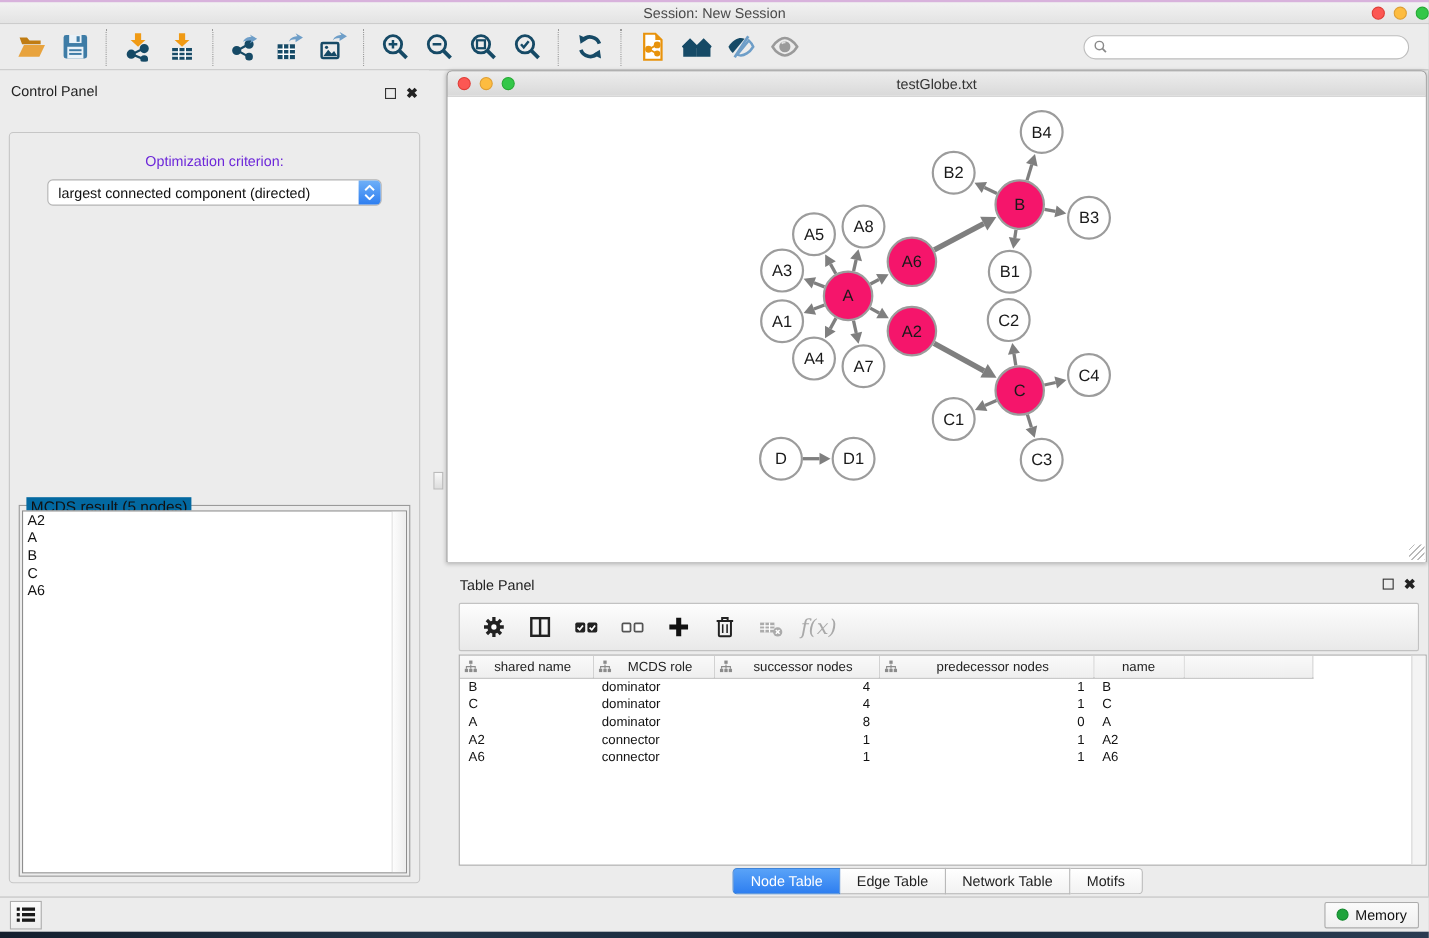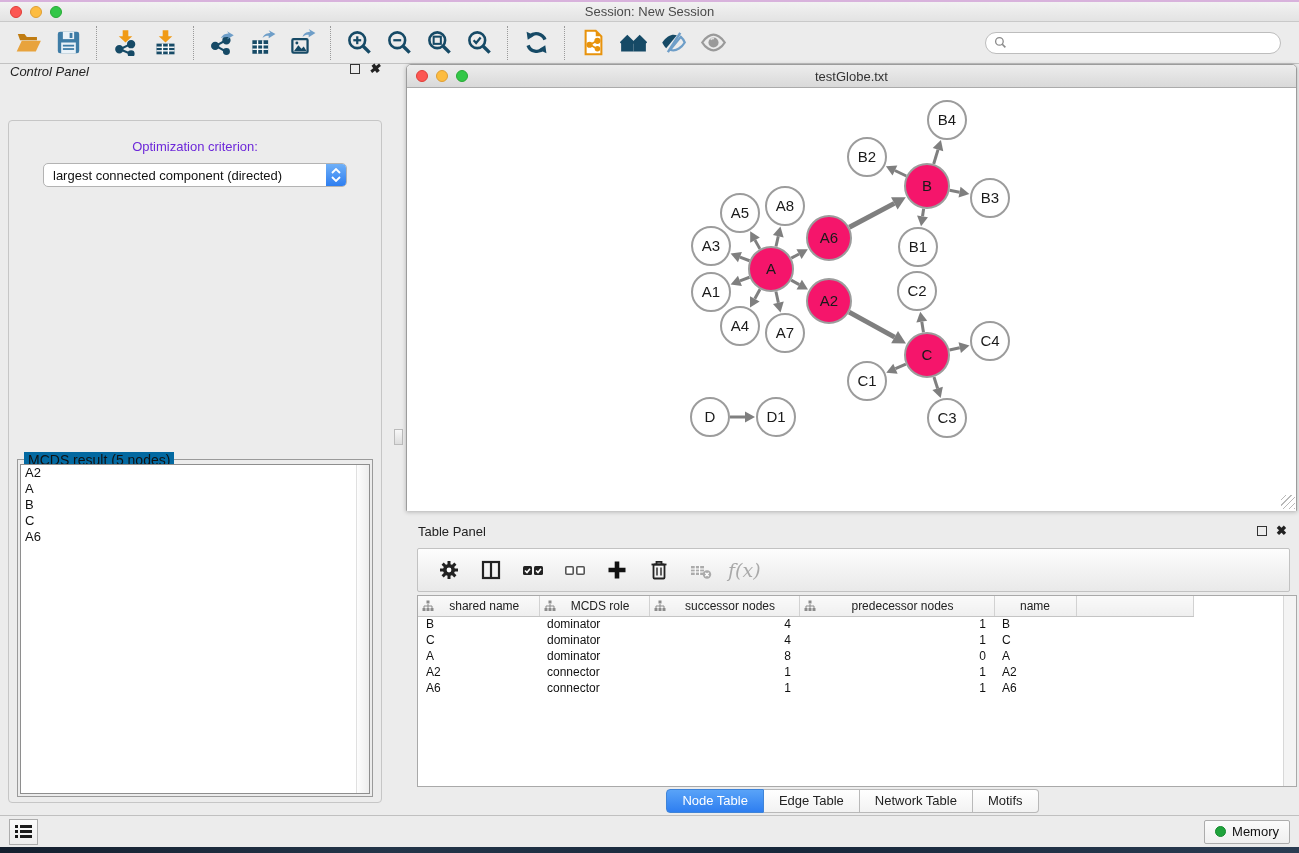--- a/index.html
+++ b/index.html
@@ -3,42 +3,42 @@
 <meta charset="utf-8">
 <style>
   * { margin:0; padding:0; box-sizing:border-box; }
   html,body { background:#444; }
   body { font-family:"Liberation Sans", sans-serif; }
   .screen { position:relative; width:1299px; height:853px; background:#ECECEC; overflow:hidden; }
 
   
   .mac-titlebar { position:absolute; left:0; top:0; width:100%; height:22px;
     background:linear-gradient(#F2F2F2,#E3E3E3); border-top:2px solid #D8B2DC;
-    border-bottom:1px solid #C9C9C9; display:flex; align-items:center; }
+    border-bottom:1px solid #C9C9C9; display:flex; align-items:center;justify-content:flex-end; }
   .lights { display:flex; gap:8px; margin-left:10px; }
   .light { width:12px; height:12px; border-radius:50%; }
   .light.red { background:#FC5753; border:1px solid #DF3E38; }
   .light.yellow { background:#FDBC40; border:1px solid #DE9F34; }
   .light.green { background:#33C748; border:1px solid #27AA35; }
   .mac-title { position:absolute; left:0; right:0; text-align:center; font-size:13px; color:#4a4a4a; }
 
   
   .toolbar { position:absolute; left:0; top:22px; width:100%; height:42px;
     background:#ECECEC; border-bottom:1px solid #C2C2C2; display:flex; align-items:center; padding:0 8px; }
   .tbtn { width:34px; height:34px; display:flex; align-items:center; justify-content:center; margin:0 3px; }
   .tbtn svg { width:27px; height:27px; }
   .tsep { width:1px; height:34px; border-left:1px dotted #9a9a9a; margin:0 8px; }
   .searchbox { margin-left:auto; margin-right:10px; width:296px; height:22px; background:#fff;
     border:1px solid #BDBDBD; border-radius:12px; display:flex; align-items:center; padding:0 8px; }
   .searchbox svg { width:13px; height:13px; margin-right:5px; flex:none; }
   .searchbox input { border:none; outline:none; flex:1; font-size:12px; font-family:"Liberation Sans",sans-serif; background:transparent; }
 
   
   .control-panel { position:absolute; left:0; top:64px; width:390px; height:751px; background:#ECECEC; }
-  .cp-header { height:26px; display:flex; align-items:flex-start; padding:0 10px;font-style:italic; }
+  .cp-header { height:26px; display:flex; align-items:flex-end; padding:0 10px; }
   .panel-title { font-size:13px; color:#222; }
   .win-icons { margin-left:auto; display:flex; align-items:center; gap:9px; }
   .float-icon { width:10px; height:10px; border:1.5px solid #333; background:transparent; display:inline-block; }
   .close-icon { font-size:13px; color:#222; font-weight:bold; line-height:10px; }
   .cp-tabs { display:flex; justify-content:center; position:relative; z-index:2; height:23px; }
   .seg-tab { border:1px solid #B9B9B9; border-left-width:0; background:linear-gradient(#FFFFFF,#F2F2F2);
     font-size:13px; color:#222; padding:3px 13px; cursor:default; }
   .seg-tab:first-child { border-left-width:1px; border-radius:4px 0 0 4px; }
   .seg-tab:last-child { border-radius:0 4px 4px 0; }
   .seg-tab.active { background:linear-gradient(#59A3F8,#2E7EF0); border-color:#3F84D8; color:#fff; }

